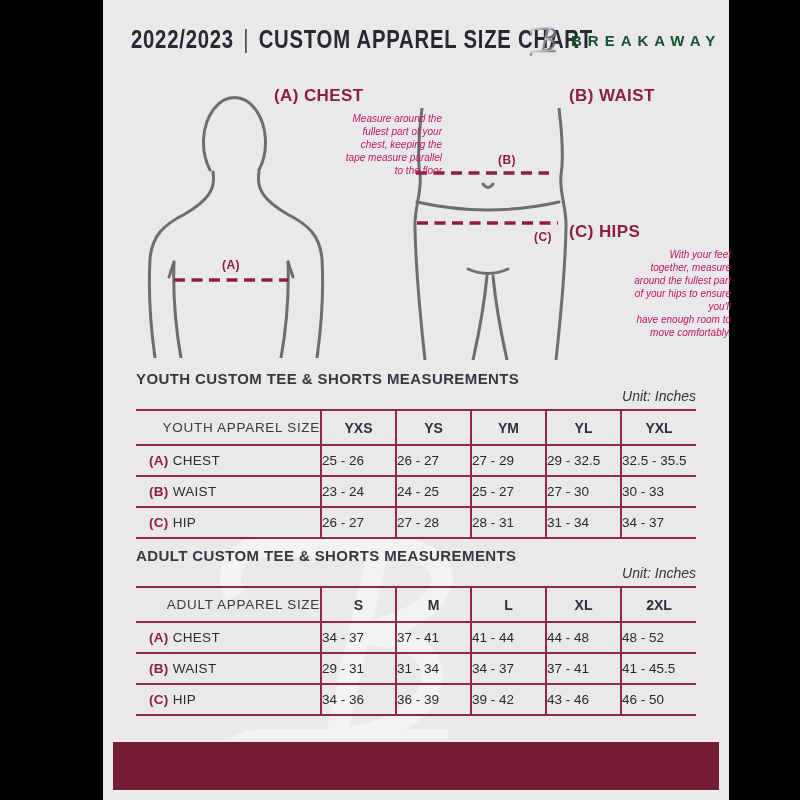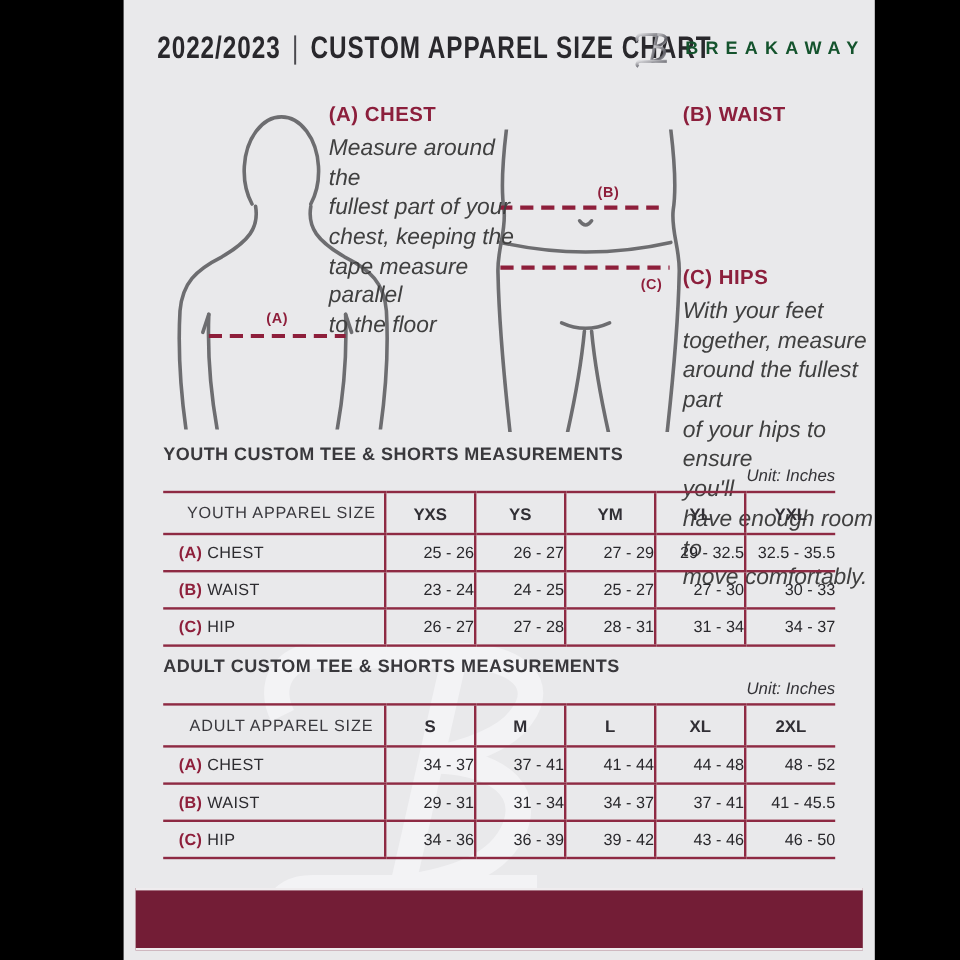--- a/index.html
+++ b/index.html
@@ -19,35 +19,35 @@
 
   
   .fig{position:absolute;}
   .fig path{fill:none;stroke:#6d6d70;stroke-width:3;stroke-linecap:round;}
   .fig .dash{stroke:#8e1f3b;stroke-width:3.4;stroke-dasharray:11 6.5;stroke-linecap:butt;}
   .measure-label{position:absolute;font-size:12px;font-weight:bold;color:#8e1f3b;
       transform:translateX(-50%);letter-spacing:.5px;}
 
   
   .inst-head{position:absolute;font-size:17px;font-weight:bold;color:#8c1f3c;letter-spacing:.4px;}
-  .inst-body{position:absolute;font-size:19px;font-style:italic;line-height:1.3;
-      color:#404040;white-space:pre-line;}
+  .inst-body{position:absolute;font-size:10px;font-style:italic;line-height:1.3;
+      color:#be185d;white-space:pre-line;text-align:right;}
 
   
   .tbl-block{position:absolute;left:33px;width:560px;z-index:2;}
   .tbl-title{font-size:15px;font-weight:bold;color:#39383c;letter-spacing:.4px;}
   .tbl-unit{text-align:right;font-size:14px;font-style:italic;color:#353438;margin-top:1px;}
   table{border-collapse:collapse;width:560px;table-layout:fixed;margin-top:5px;}
   th,td{border-top:2px solid #8e2a43;border-bottom:2px solid #8e2a43;border-left:2px solid #8e2a43;
         padding:0;}
   th:first-child,td:first-child{border-left:none;}
   th{height:33px;font-size:14px;font-weight:bold;color:#312f35;}
-  th.lbl{font-weight:400;font-size:13.5px;text-align:center;padding-left:13px;
+  th.lbl{font-weight:400;font-size:13.5px;text-align:right;padding-left:13px;
          letter-spacing:.7px;color:#3a393e;}
-  td{height:29px;text-align:right;font-size:13.5px;color:#29282c;}
+  td{height:29px;text-align:left;font-size:13.5px;color:#29282c;}
   td.lbl{text-align:left;padding-left:13px;letter-spacing:.3px;color:#2c2b2f;}
   td.lbl b{color:#8e1f3b;}
 
   
   .footer-bar{position:absolute;left:10px;top:740px;width:606px;height:52px;
       box-sizing:border-box;background:#731d36;
       border-top:2px solid #efecee;border-bottom:2px solid #efecee;z-index:3;}
   .watermark{position:absolute;left:95px;top:515px;z-index:0;}
   .watermark path{fill:none;stroke:#f3f3f5;stroke-width:3.4;}
   .logo-svg path{fill:none;stroke:url(#metalGrad);stroke-width:3.4;}

